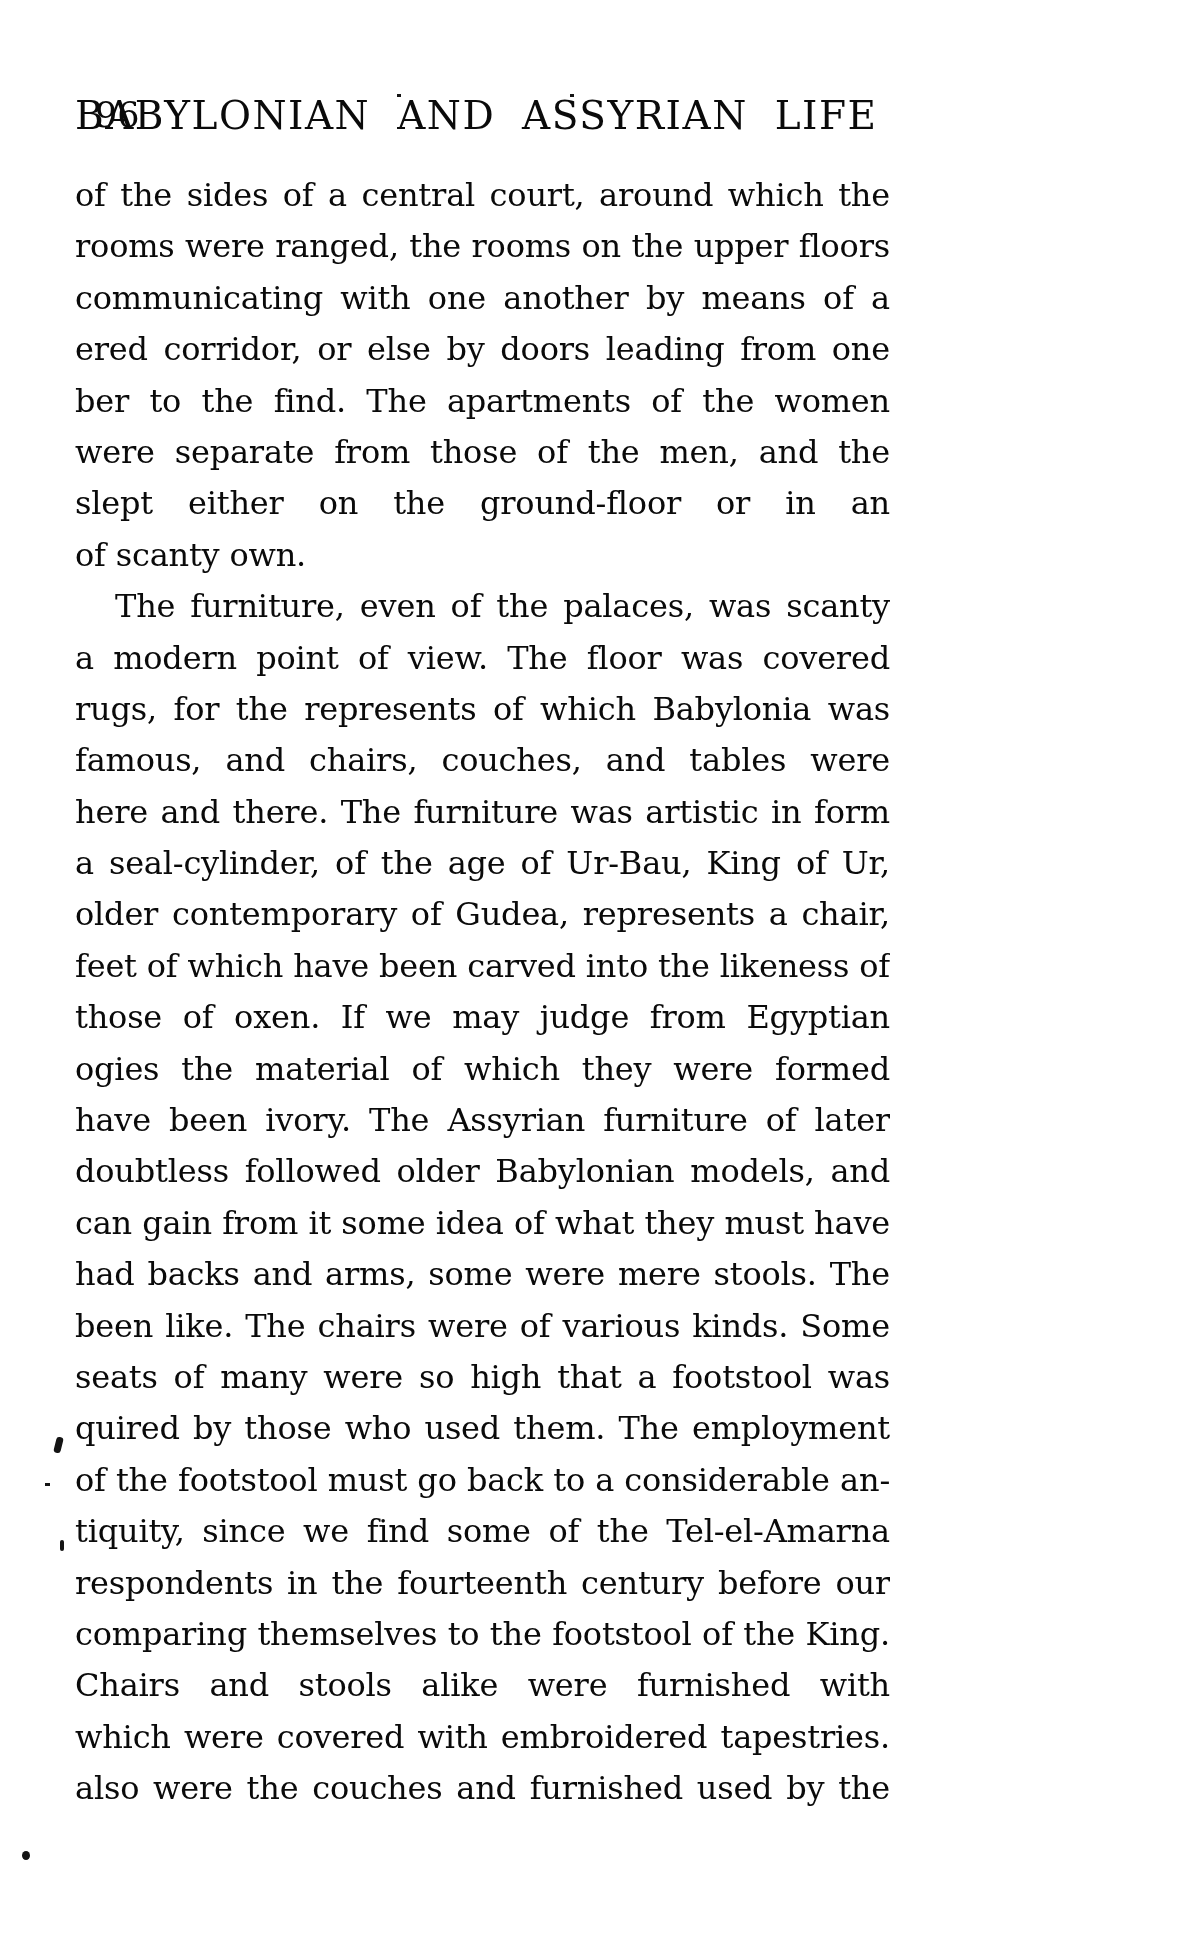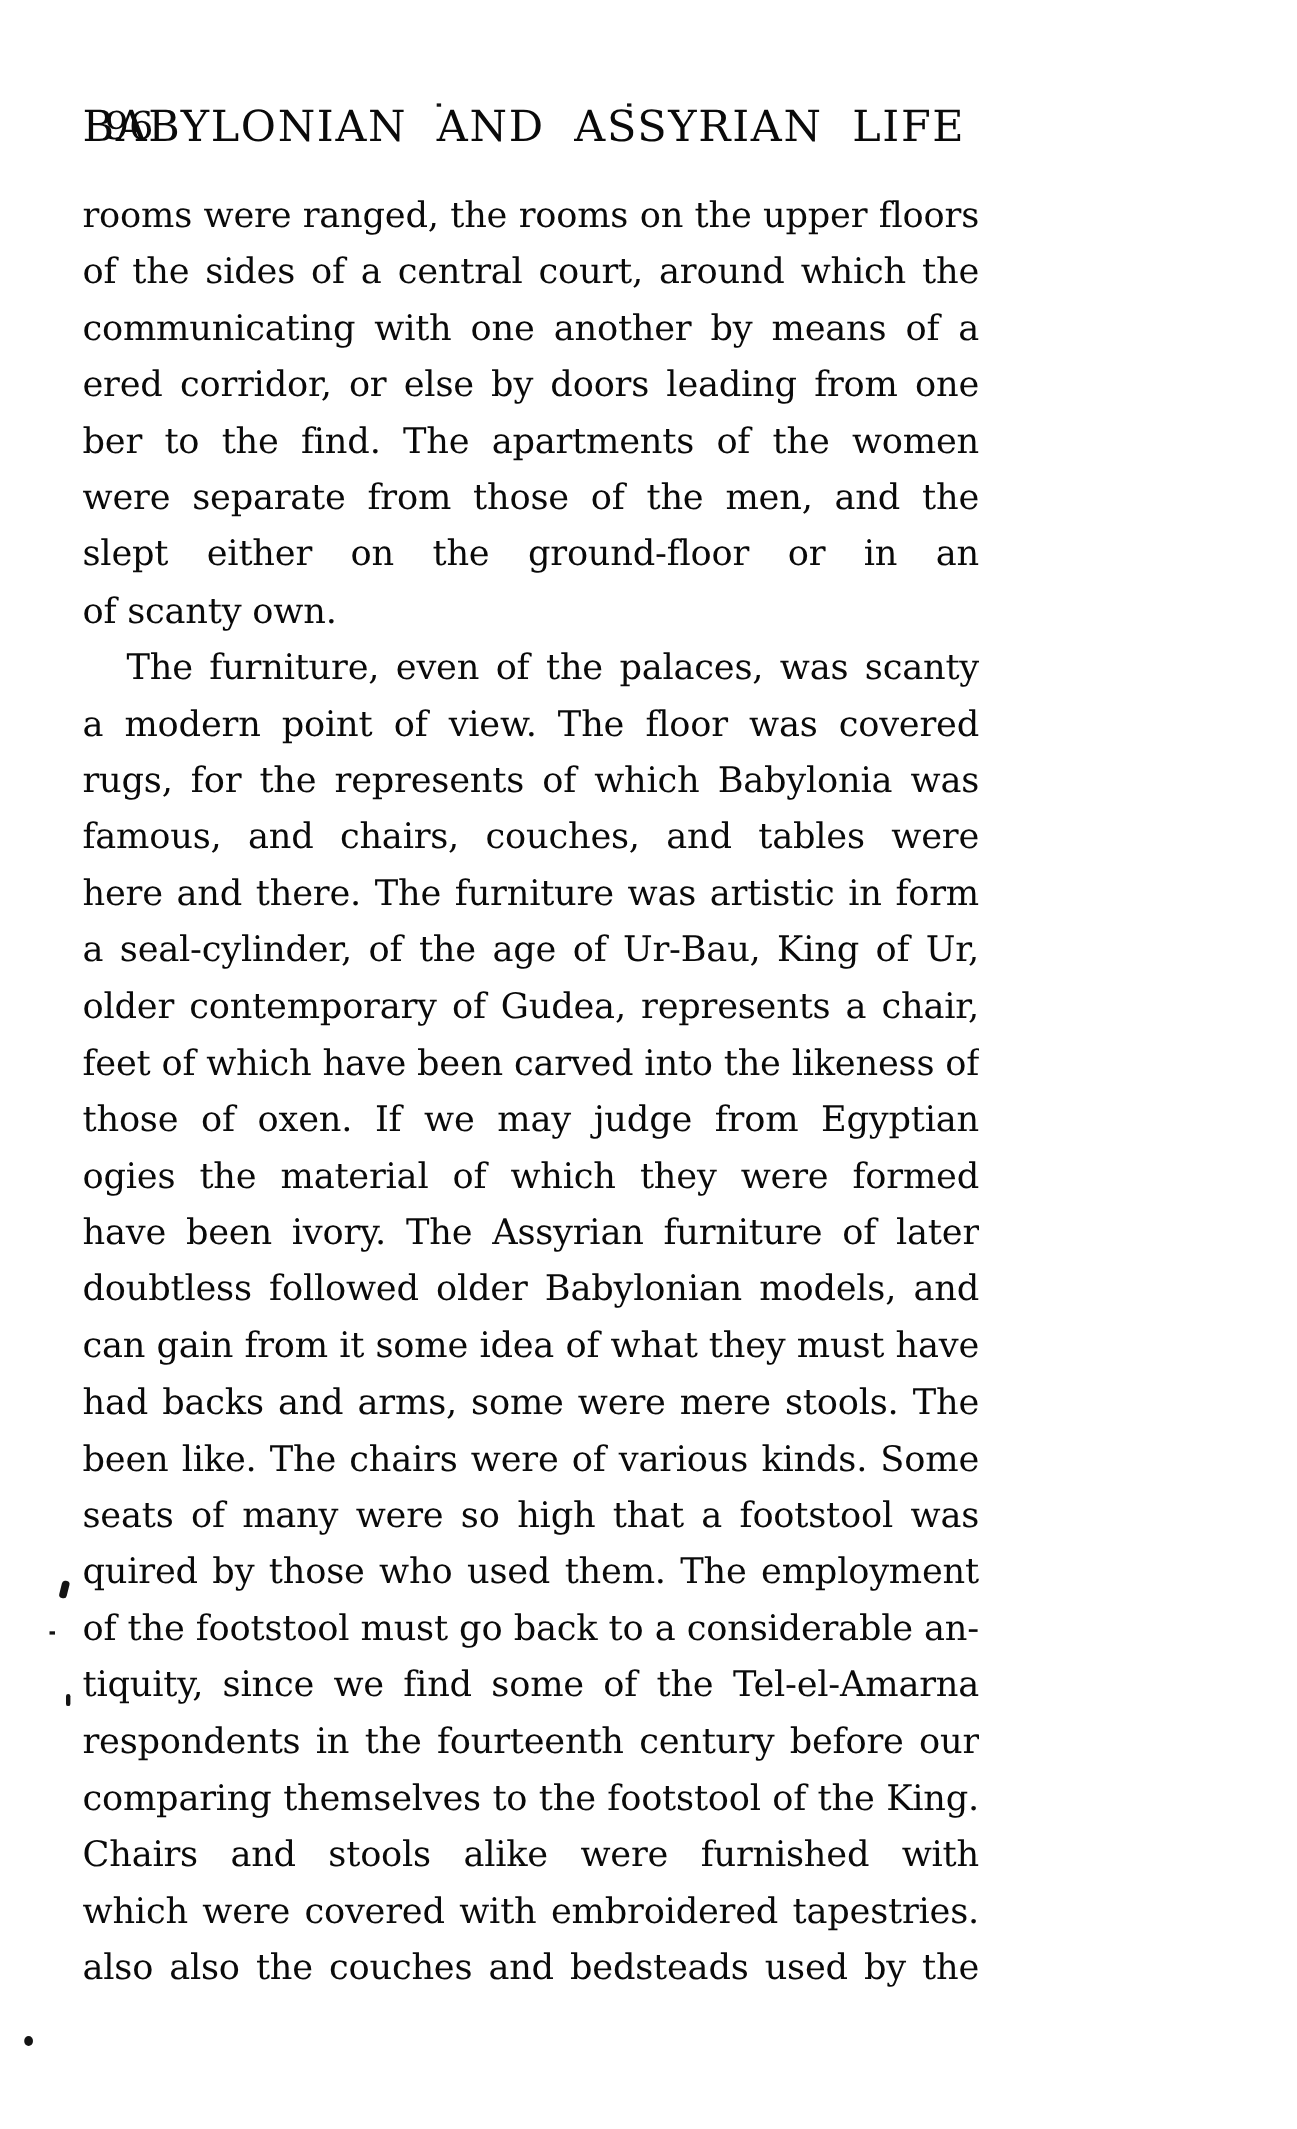--- a/index.html
+++ b/index.html
@@ -70,22 +70,22 @@
 
 <div class="page">
 
   <div class="running-head">
     <span class="page-number">96</span>
     <div class="running-title">BABYLONIAN AND ASSYRIAN LIFE</div>
   </div>
 
   <div class="text-block">
       <div class="para">
+        <div class="line">of the sides of a central court, around which the</div>
         <div class="line">rooms were ranged, the rooms on the upper floors</div>
-        <div class="line">of the sides of a central court, around which the</div>
         <div class="line">communicating with one another by means of a cov-</div>
         <div class="line">ered corridor, or else by doors leading from one cham-</div>
         <div class="line">ber to the find. The apartments of the women</div>
         <div class="line">were separate from those of the men, and the servants</div>
         <div class="line">slept either on the ground-floor or in an outbuilding</div>
         <div class="line flush">of scanty own.</div>
       </div>
       <div class="para">
         <div class="line indent">The furniture, even of the palaces, was scanty from</div>
         <div class="line">a modern point of view. The floor was covered with</div>
@@ -103,21 +103,21 @@
         <div class="line">had backs and arms, some were mere stools. The</div>
         <div class="line">been like. The chairs were of various kinds. Some</div>
         <div class="line">seats of many were so high that a footstool was re-</div>
         <div class="line">quired by those who used them. The employment</div>
         <div class="line">of the footstool must go back to a considerable an-</div>
         <div class="line">tiquity, since we find some of the Tel-el-Amarna cor-</div>
         <div class="line">respondents in the fourteenth century before our era</div>
         <div class="line">comparing themselves to the footstool of the King.</div>
         <div class="line">Chairs and stools alike were furnished with cushions</div>
         <div class="line">which were covered with embroidered tapestries. So</div>
-        <div class="line">also also the couches and bedsteads used by the</div>
+        <div class="line">also were the couches and furnished used by the</div>
       </div>
     </div>
 
   <span class="artifact" style="left:397px; top:94px; width:4px; height:3px;"></span>
   <span class="artifact" style="left:570px; top:94px; width:4px; height:3px;"></span>
   <span class="artifact" style="left:55px; top:1437px; width:7px; height:16px; transform:rotate(14deg); border-radius:3px;"></span>
   <span class="artifact" style="left:45px; top:1483px; width:5px; height:3px;"></span>
   <span class="artifact" style="left:60px; top:1540px; width:4px; height:11px; border-radius:2px;"></span>
   <span class="artifact round" style="left:22px; top:1851px; width:8px; height:9px;"></span>
 

